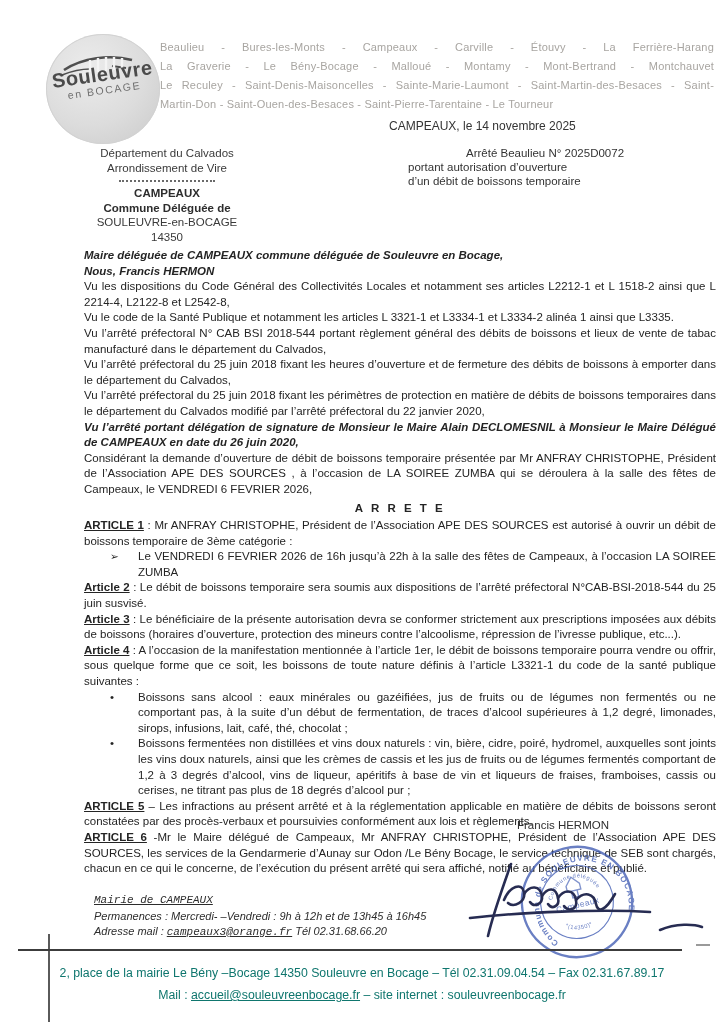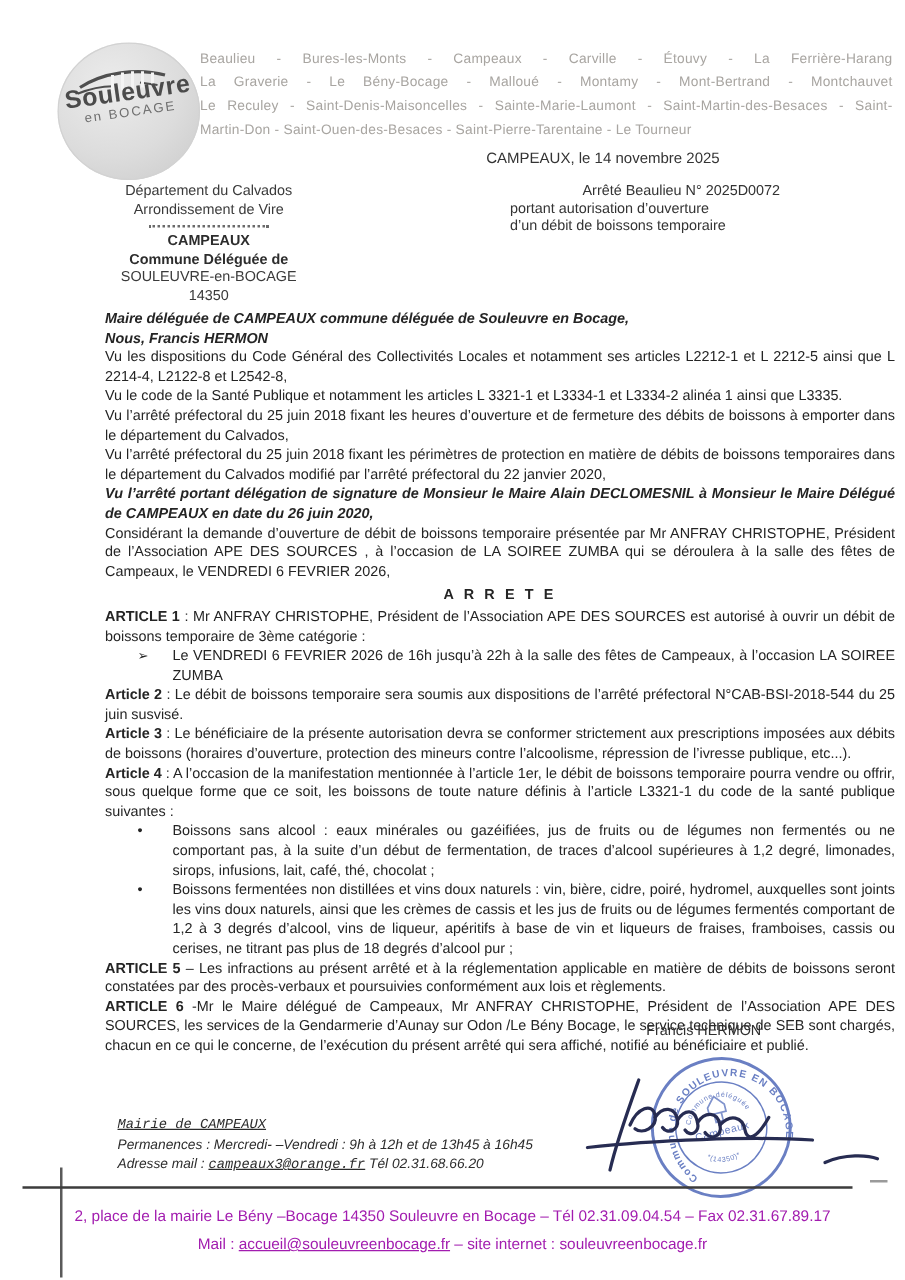--- a/index.html
+++ b/index.html
@@ -38,39 +38,39 @@
   .bodytext{position:absolute;left:84px;top:248px;width:632px;font-size:11.5px;line-height:15.6px;color:#242424;}
   .bodytext .para{text-align:justify;}
   .para.center{text-align:center;font-weight:bold;letter-spacing:2.5px;margin:3px 0 2px 0;}
   .para.bullet,.para.arrow{padding-left:54px;position:relative;text-align:justify;}
   .para .marker{position:absolute;left:26px;top:0;}
   .para.arrow .marker{font-size:10.5px;}
   span.b{font-weight:bold;}
   span.i{font-style:italic;}
   span.u{text-decoration:underline;}
   span.bi{font-weight:bold;font-style:italic;}
-  span.bu{font-weight:bold;}
+  span.bu{font-weight:bold;text-decoration:underline;}
   span.iu{font-style:italic;text-decoration:underline;font-family:Liberation Mono, monospace;}
   
   .sigblock{position:absolute;left:438px;top:818px;width:250px;text-align:center;font-size:11.5px;line-height:15px;color:#2f2f2f;}
   .stamp{position:absolute;left:518px;top:843px;width:118px;height:118px;transform:rotate(-14deg);opacity:.8;}
   .st-ring{fill:none;stroke:#4560b5;stroke-width:2.4;}
   .st-ring.thin{stroke-width:1.2;}
   .st-outer{font-size:8.3px;font-weight:bold;letter-spacing:1.1px;fill:#4560b5;font-family:"Liberation Sans",sans-serif;}
   .st-small{font-size:5.8px;fill:#4560b5;letter-spacing:.6px;font-family:"Liberation Sans",sans-serif;}
   .st-name{font-size:8.5px;fill:#4560b5;letter-spacing:.5px;font-family:"Liberation Sans",sans-serif;}
   .st-emblem{fill:none;stroke:#4560b5;stroke-width:1.4;opacity:.85;}
   .signature-svg{position:absolute;left:452px;top:852px;width:256px;height:92px;z-index:3;}
   .signature-svg path{fill:none;stroke:#272c52;stroke-width:2.6;stroke-linecap:round;}
   
   .mairie{position:absolute;left:94px;top:892px;font-size:11px;line-height:15.5px;color:#2c2c2c;font-style:italic;}
   .rule{position:absolute;left:18px;top:949px;width:664px;height:2px;background:#3c3c3c;}
   .cross-v{position:absolute;left:48px;top:934px;width:2px;height:88px;background:#5a5a5a;}
   .side-dash{position:absolute;left:696px;top:944px;width:14px;height:2px;background:#9a9a9a;}
-  .footer{position:absolute;left:0;top:962px;width:724px;text-align:center;font-size:12.3px;line-height:22px;color:#a21caf;}
+  .footer{position:absolute;left:0;top:962px;width:724px;text-align:center;font-size:12.3px;line-height:22px;color:#0f766e;}
   .viaduct{stroke:#4f4f4f;fill:none;}
 </style>
 </head>
 <body>
 
 <div class="page">
 
   <div class="logo">
     <svg width="86" height="34" viewBox="0 0 86 34">
       <path class="viaduct" d="M4 22 C 22 10, 50 6, 72 12" stroke-width="2.6"></path>
@@ -113,22 +113,23 @@
     <div class="arrete-no">Arrêté Beaulieu N° 2025D0072</div>
     <div class="subject">
       <div>portant autorisation d’ouverture</div>
       <div>d’un débit de boissons temporaire</div>
     </div>
   </div>
 
   <div class="bodytext" id="bodytext">
       <div class="para "><span class="bi">Maire déléguée de CAMPEAUX commune déléguée de Souleuvre en Bocage,</span></div>
       <div class="para "><span class="bi">Nous, Francis HERMON</span></div>
-      <div class="para "><span>Vu les dispositions du Code Général des Collectivités Locales et notamment ses articles L2212-1 et L 2212-5 ainsi que L 2214-4, L2122-8 et L2542-8,</span></div>
+      <div class="para "><span>Vu les dispositions du Code Général des Collectivités Locales et notamment ses articles L2212-1 et L 1518-2 ainsi que L 2214-4, L2122-8 et L2542-8,</span></div>
       <div class="para "><span>Vu le code de la Santé Publique et notamment les articles L 3321-1 et L3334-1 et L3334-2 alinéa 1 ainsi que L3335.</span></div>
+      <div class="para "><span>Vu l’arrêté préfectoral N° CAB BSI 2018-544 portant règlement général des débits de boissons et lieux de vente de tabac manufacturé dans le département du Calvados,</span></div>
       <div class="para "><span>Vu l’arrêté préfectoral du 25 juin 2018 fixant les heures d’ouverture et de fermeture des débits de boissons à emporter dans le département du Calvados,</span></div>
       <div class="para "><span>Vu l’arrêté préfectoral du 25 juin 2018 fixant les périmètres de protection en matière de débits de boissons temporaires dans le département du Calvados modifié par l’arrêté préfectoral du 22 janvier 2020,</span></div>
       <div class="para "><span class="bi">Vu l’arrêté portant délégation de signature de Monsieur le Maire  Alain  DECLOMESNIL à Monsieur le Maire Délégué de CAMPEAUX en date du 26 juin 2020,</span></div>
       <div class="para "><span>Considérant la demande d’ouverture de débit de boissons temporaire présentée par Mr ANFRAY CHRISTOPHE, Président de l’Association APE DES SOURCES , à l’occasion de  LA SOIREE ZUMBA  qui se déroulera à la salle des fêtes de Campeaux, le VENDREDI 6 FEVRIER 2026,</span></div>
       <div class="para center"><span class="b">A R R E T E</span></div>
       <div class="para "><span class="bu">ARTICLE 1</span><span> : Mr ANFRAY CHRISTOPHE, Président de l’Association APE DES SOURCES est autorisé à ouvrir un débit de boissons temporaire de 3ème catégorie :</span></div>
       <div class="para arrow"><span class="marker">➢</span><span>Le VENDREDI 6 FEVRIER 2026 de 16h jusqu’à 22h à la salle des fêtes de Campeaux, à l’occasion LA SOIREE ZUMBA</span></div>
       <div class="para "><span class="bu">Article 2</span><span> : Le débit de boissons temporaire sera soumis aux dispositions de l’arrêté préfectoral N°CAB-BSI-2018-544 du 25 juin susvisé.</span></div>
       <div class="para "><span class="bu">Article 3</span><span> : Le bénéficiaire de la présente autorisation devra se conformer strictement aux prescriptions imposées aux débits de boissons (horaires d’ouverture, protection des mineurs contre l’alcoolisme, répression de l’ivresse publique, etc...).</span></div>
       <div class="para "><span class="bu">Article 4</span><span> :  A l’occasion de la manifestation mentionnée à l’article 1er, le débit de boissons temporaire pourra vendre ou offrir, sous quelque forme que ce soit, les boissons de toute nature définis à l’article L3321-1 du code de la santé publique suivantes :</span></div>

